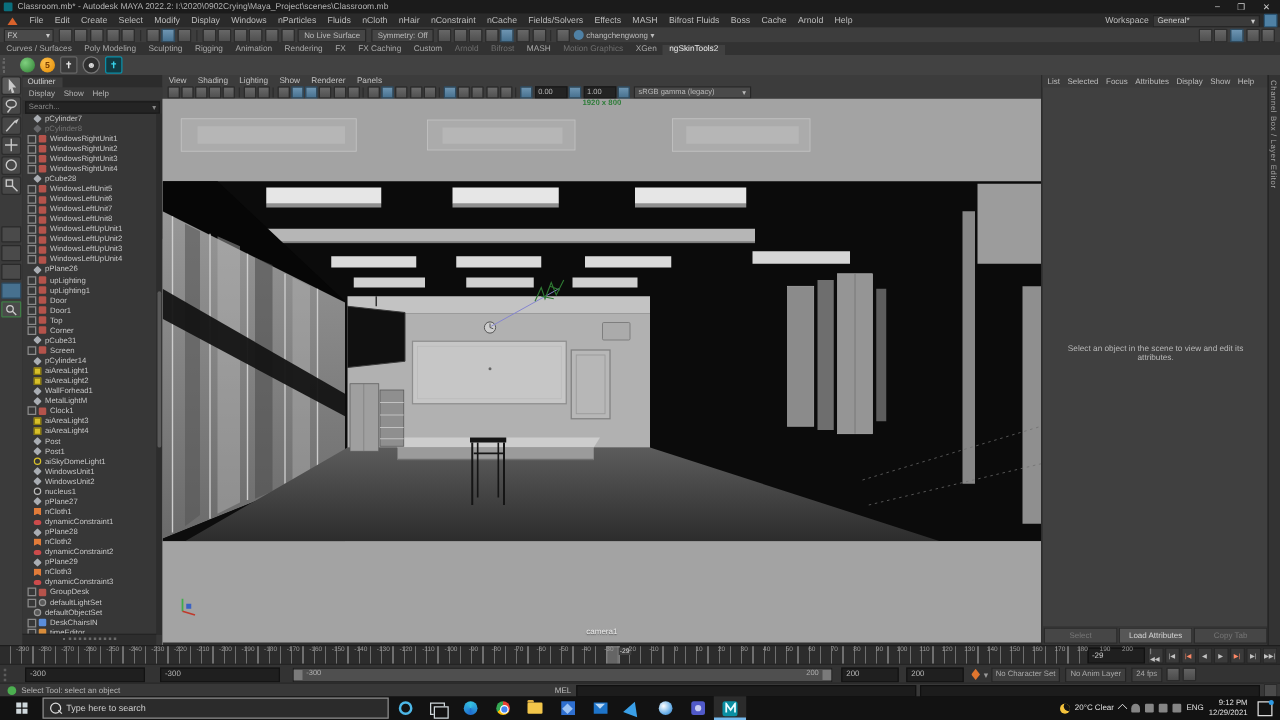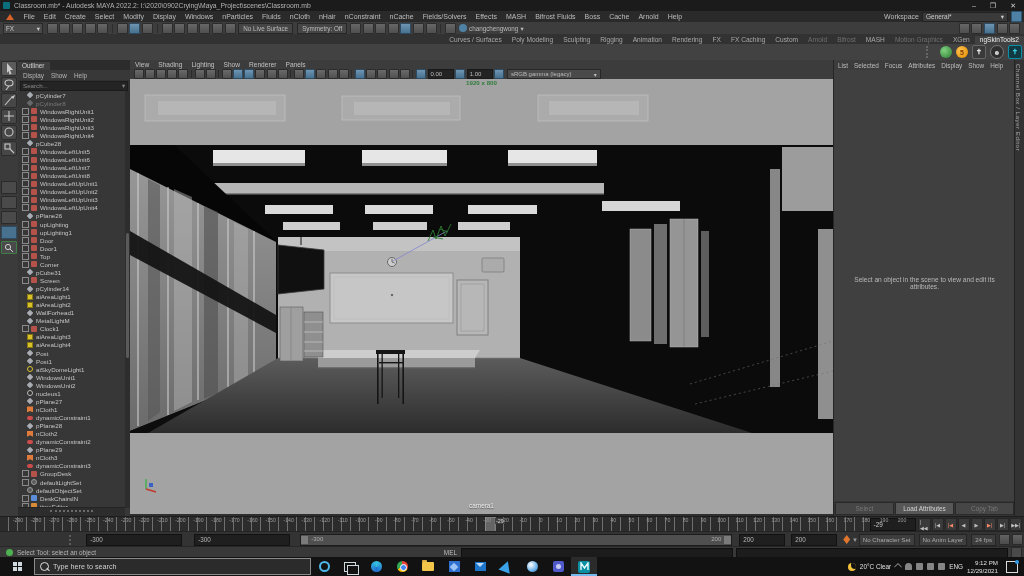--- a/index.html
+++ b/index.html
@@ -1,18 +1,18 @@
 <!DOCTYPE html>
 <html><head>
 <meta charset="utf-8">
 <style>
   html,body{margin:0;padding:0;background:#000;}
   #app{position:relative;width:1024px;height:576px;overflow:hidden;background:#393939;
        font-family:"Liberation Sans",sans-serif;color:#c8c8c8;font-size:7px;-webkit-font-smoothing:antialiased;}
-  .abs{position:absolute;justify-content:flex-end;}
+  .abs{position:absolute;}
   .flex{display:flex;align-items:center;}
 
   
   .titlebar{left:0;top:0;width:1024px;height:11px;background:#1b1b1b;display:flex;align-items:center;color:#b4b4b4;font-size:6.8px;}
   .app-ico{width:7px;height:7px;background:#0a6e7c;margin:0 4px 0 3px;border-radius:1px;}
   .win-ctrls{margin-left:auto;display:flex;gap:14px;margin-right:8px;color:#cfcfcf;font-size:7px;}
 
   
   .menubar{left:0;top:11px;width:1024px;height:11px;background:#2a2a2a;display:flex;align-items:center;font-size:7px;color:#bdbdbd;}
   .adsk{width:0;height:0;border-left:4px solid transparent;border-right:4px solid transparent;border-bottom:6px solid #d9622b;margin:0 5px 0 6px;}

